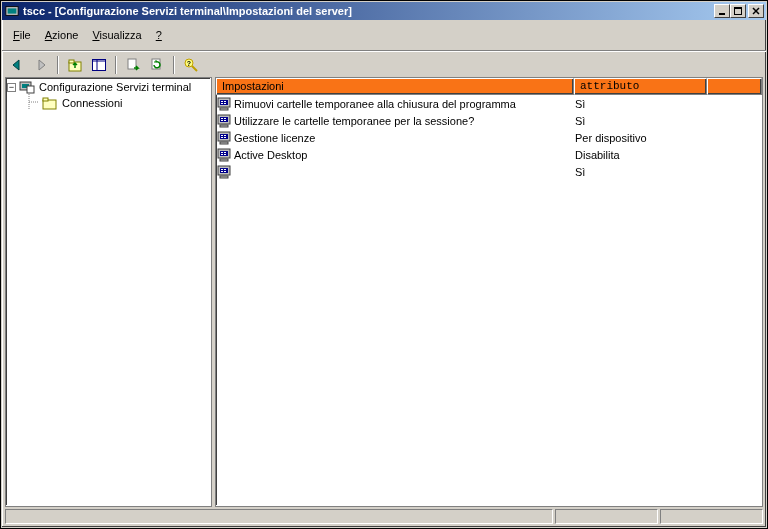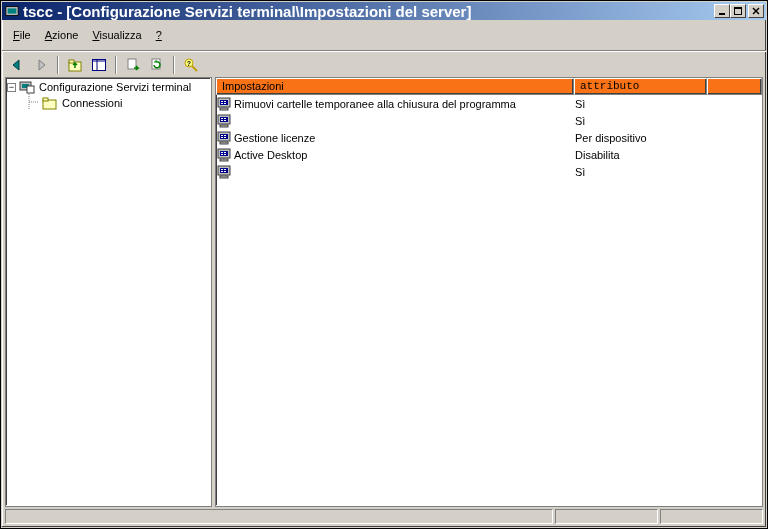--- a/index.html
+++ b/index.html
@@ -29,21 +29,21 @@
     align-items: center;
     padding: 0 2px;
     color: #fff;
     font-weight: bold;
     flex-shrink: 0;
   }
   .titlebar-icon {
     width: 16px; height: 16px; margin-right: 3px;
     display: flex; align-items: center; justify-content: center;
   }
-  .titlebar-text { flex: 1; font-size: 15px; white-space: nowrap; overflow: hidden; }
+  .titlebar-text { flex: 1; font-size: 11px; white-space: nowrap; overflow: hidden; }
   .titlebar-buttons { display: flex; gap: 0; }
   .titlebar-btn {
     width: 16px; height: 14px;
     background: #d4d0c8;
     border: 1px solid #fff;
     border-right-color: #404040;
     border-bottom-color: #404040;
     display: flex; align-items: center; justify-content: center;
     margin-left: 0;
     font-family: Arial;
@@ -353,20 +353,21 @@
                 <svg width="16" height="16">
                   <rect x="1" y="2" width="12" height="9" fill="#c0c0c0" stroke="#404040"></rect>
                   <rect x="3" y="4" width="8" height="5" fill="#00008b"></rect>
                   <rect x="4" y="5" width="2" height="1" fill="#fff"></rect>
                   <rect x="4" y="7" width="2" height="1" fill="#fff"></rect>
                   <rect x="7" y="5" width="2" height="1" fill="#fff"></rect>
                   <rect x="7" y="7" width="2" height="1" fill="#fff"></rect>
                   <rect x="3" y="12" width="8" height="2" fill="#c0c0c0" stroke="#404040"></rect>
                 </svg>
               </span>
+              <span>Utilizzare le cartelle temporanee per la sessione?</span>
             </div>
             <div class="list-cell" style="width:133px">Sì</div>
           </div>
           <div class="list-row">
             <div class="list-cell" style="width:358px">
               <span class="list-icon">
                 <svg width="16" height="16">
                   <rect x="1" y="2" width="12" height="9" fill="#c0c0c0" stroke="#404040"></rect>
                   <rect x="3" y="4" width="8" height="5" fill="#00008b"></rect>
                   <rect x="4" y="5" width="2" height="1" fill="#fff"></rect>

